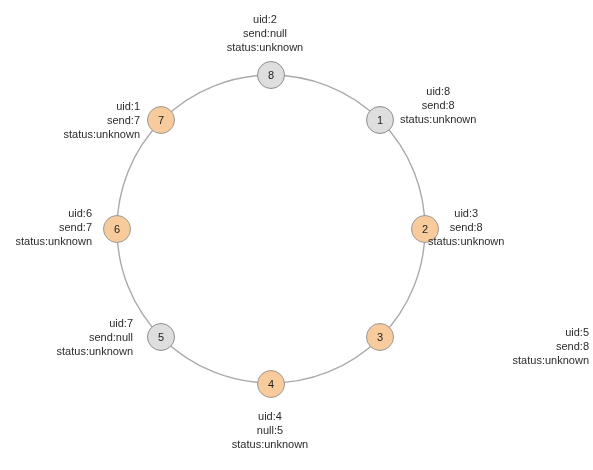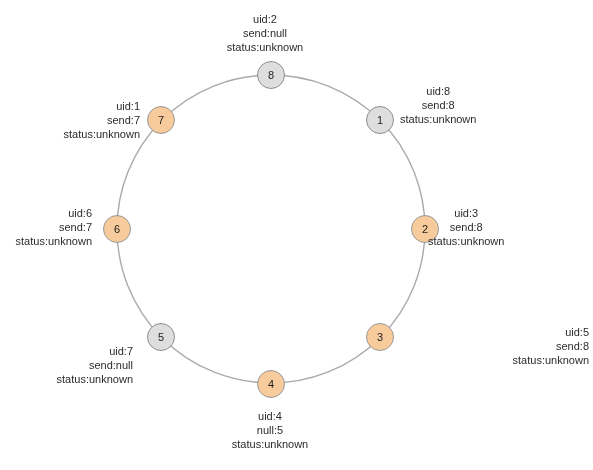--- a/index.html
+++ b/index.html
@@ -108,21 +108,21 @@
       <div class="node-label align-right" style="left: 589px; top: 325px; color: rgb(43, 43, 43);">
         <span class="lbl-line">uid:5</span>
         <span class="lbl-line">send:8</span>
         <span class="lbl-line">status:unknown</span>
       </div>
       <div class="node-label align-center" style="left: 270px; top: 409px; color: rgb(43, 43, 43);">
         <span class="lbl-line">uid:4</span>
         <span class="lbl-line">null:5</span>
         <span class="lbl-line">status:unknown</span>
       </div>
-      <div class="node-label align-right" style="left: 133px; top: 316px; color: rgb(43, 43, 43); margin-top: 28px;">
+      <div class="node-label align-right" style="left: 133px; top: 316px; color: rgb(43, 43, 43);">
         <span class="lbl-line">uid:7</span>
         <span class="lbl-line">send:null</span>
         <span class="lbl-line">status:unknown</span>
       </div>
       <div class="node-label align-right" style="left: 92px; top: 206px; color: rgb(43, 43, 43);">
         <span class="lbl-line">uid:6</span>
         <span class="lbl-line">send:7</span>
         <span class="lbl-line">status:unknown</span>
       </div>
       <div class="node-label align-right" style="left: 140px; top: 84px; color: rgb(43, 43, 43); margin-top: 15px;">

